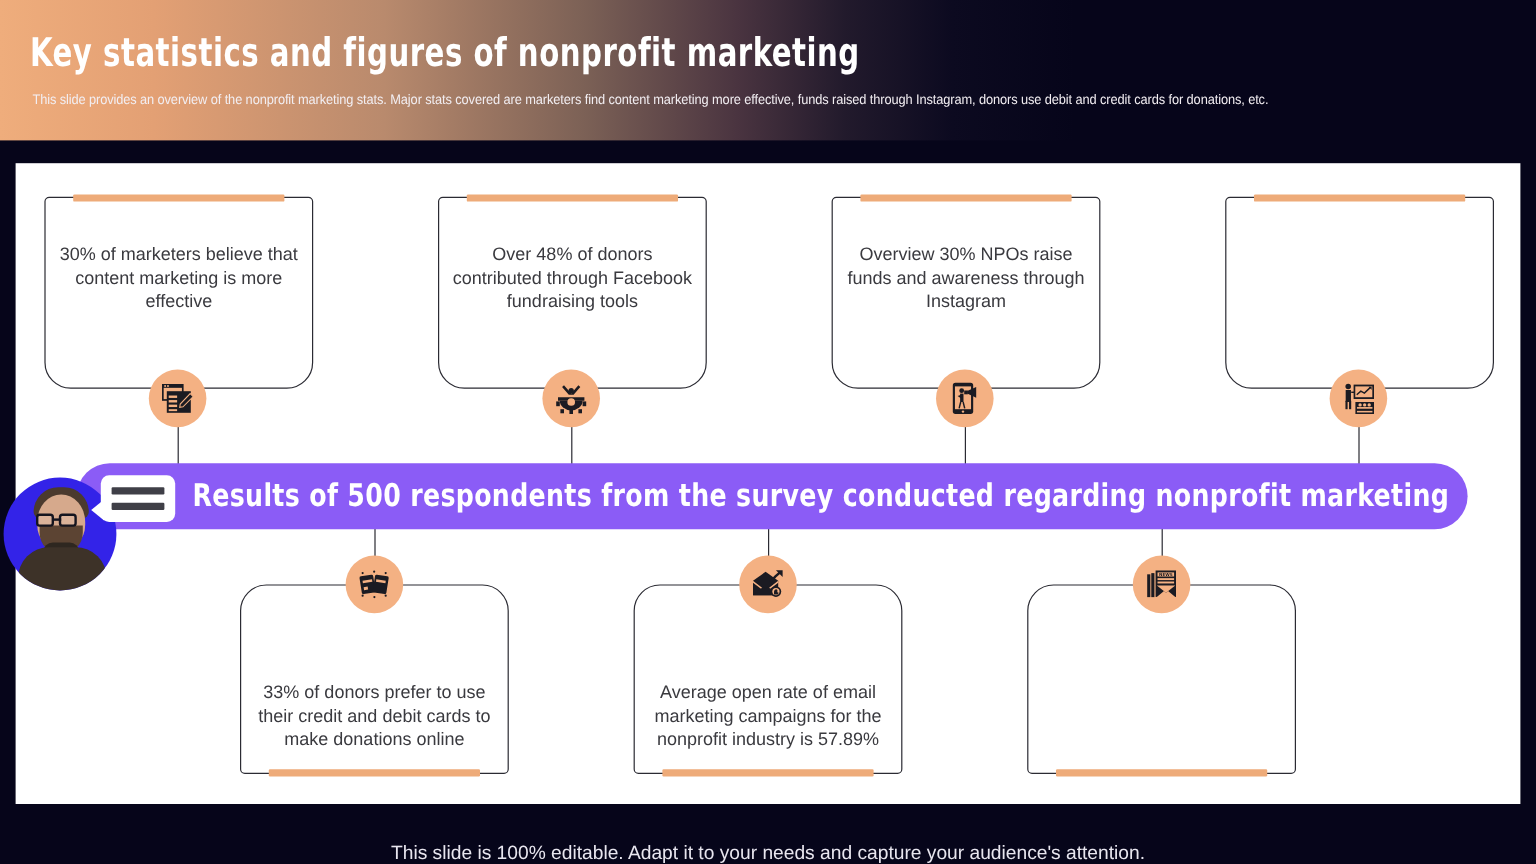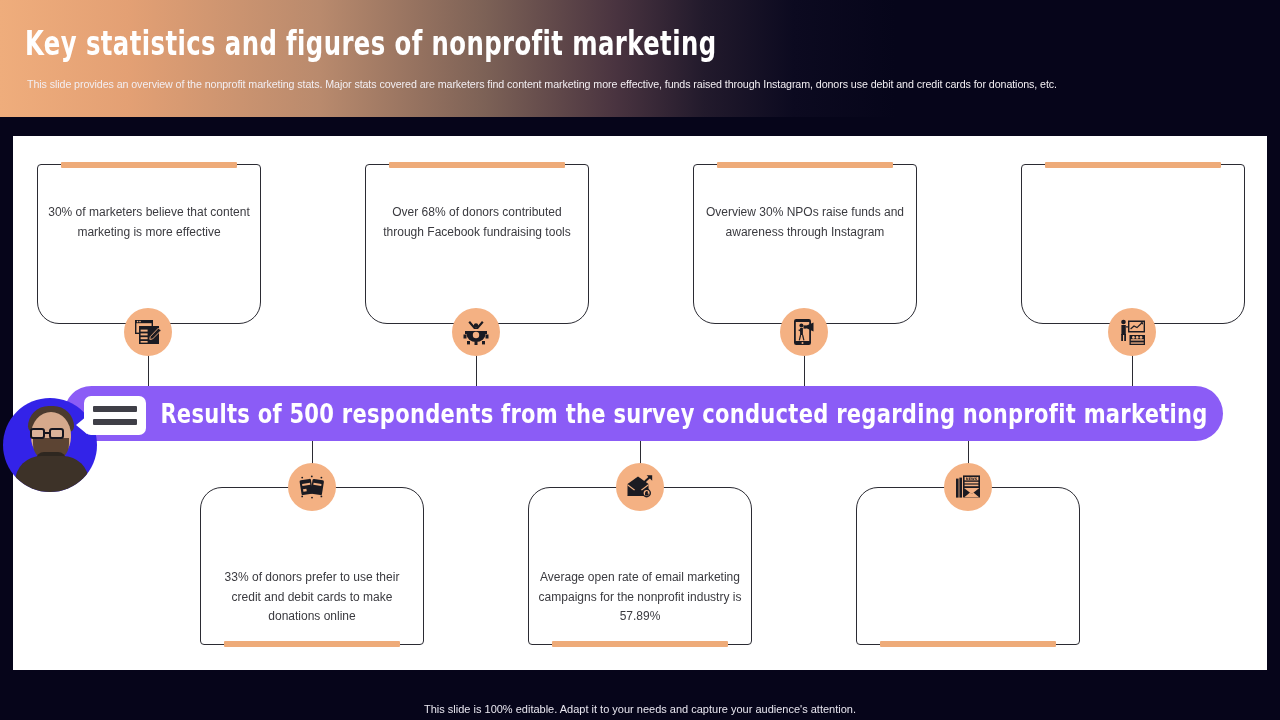--- a/index.html
+++ b/index.html
@@ -47,21 +47,21 @@
   .card-bar {
     position:absolute; left:50%; transform:translateX(-50%);
     height:6px; background:#eeab79; border-radius:1px;
   }
   .card.top .card-bar    { top:-3px; }
   .card.bottom .card-bar { bottom:-3px; }
 
   .card-text {
     position:absolute; left:8px; right:8px;
     text-align:center;
-    font-size:12px; line-height:19.5px; color:#3a3a3f;
+    font-size:15px; line-height:19.5px; color:#3a3a3f;
   }
   .card.top .card-text    { top:38px; }
   .card.bottom .card-text { top:80px; }
 
   
   .icon-circle {
     position:absolute; width:48px; height:48px; border-radius:50%;
     background:#f4b183;
     display:flex; align-items:center; justify-content:center;
     z-index:6;
@@ -134,21 +134,21 @@
   #bubble .l2 { top:23px; }
   #bubble .tail {
     position:absolute; left:-8px; top:20px; width:0; height:0;
     border-top:9px solid transparent; border-bottom:9px solid transparent;
     border-right:11px solid #ffffff;
   }
 
   
   #footer {
     position:absolute; left:0; top:703px; width:1280px; text-align:center;
-    font-size:11px; color:#e8e6ef;
+    font-size:16px; color:#e8e6ef;
   }
 </style>
 </head>
 <body>
 
 <div id="header">
   <div id="header-title">Key statistics and figures of nonprofit marketing</div>
   <div id="header-sub">This slide provides an overview of the nonprofit marketing stats. Major stats covered are marketers find content marketing more effective, funds raised through Instagram, donors use debit and credit cards for donations, etc.</div>
 </div>
 
@@ -177,21 +177,21 @@
     <rect x="7.6" y="12.6" width="7" height="2" fill="#f4b183"></rect>
     <rect x="7.6" y="16.4" width="7" height="2" fill="#f4b183"></rect>
     <rect x="7.6" y="20.2" width="7" height="2" fill="#f4b183"></rect>
     <rect x="7.6" y="24" width="7" height="1.6" fill="#f4b183"></rect>
     <path d="M25.5 11 L28 13.5 L19.5 22 L16.8 22.4 L17.2 19.7 Z" fill="#1b1b22" stroke="#f4b183" stroke-width="0.9"></path>
   </svg>
 </div>
 
 <div class="card top" style="left:365px; top:164px; width:224px; height:160px;">
   <div class="card-bar" style="width:176px;"></div>
-  <div class="card-text">Over 68% of donors contributed through Facebook fundraising tools</div>
+  <div class="card-text">Over 48% of donors contributed through Facebook fundraising tools</div>
 </div>
 <div class="icon-circle" style="left:452px; top:308px;">
   <svg width="30" height="30" viewBox="0 0 30 30">
     <path d="M9 4 L15 11 L21 4 L22.6 5.4 L17 12 L13 12 L7.4 5.4 Z" fill="#1b1b22"></path>
     <circle cx="15" cy="8.5" r="2.2" fill="#1b1b22"></circle>
     <path d="M4 14 h22 v3 h-22 z" fill="#1b1b22"></path>
     <path d="M5.5 17 a9.5 8 0 0 0 19 0 z" fill="#1b1b22"></path>
     <rect x="2.5" y="17.5" width="3" height="4" fill="#1b1b22"></rect>
     <rect x="24.5" y="17.5" width="3" height="4" fill="#1b1b22"></rect>
     <rect x="6" y="24" width="3" height="3.4" fill="#1b1b22"></rect>

